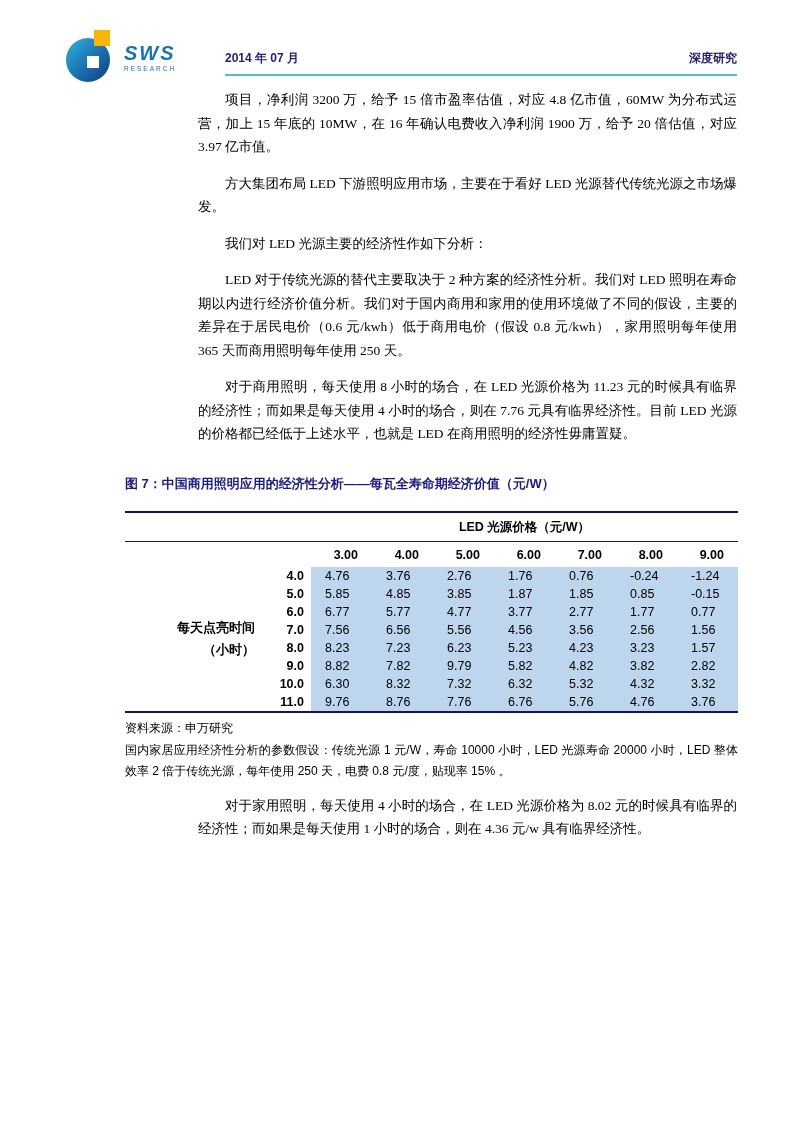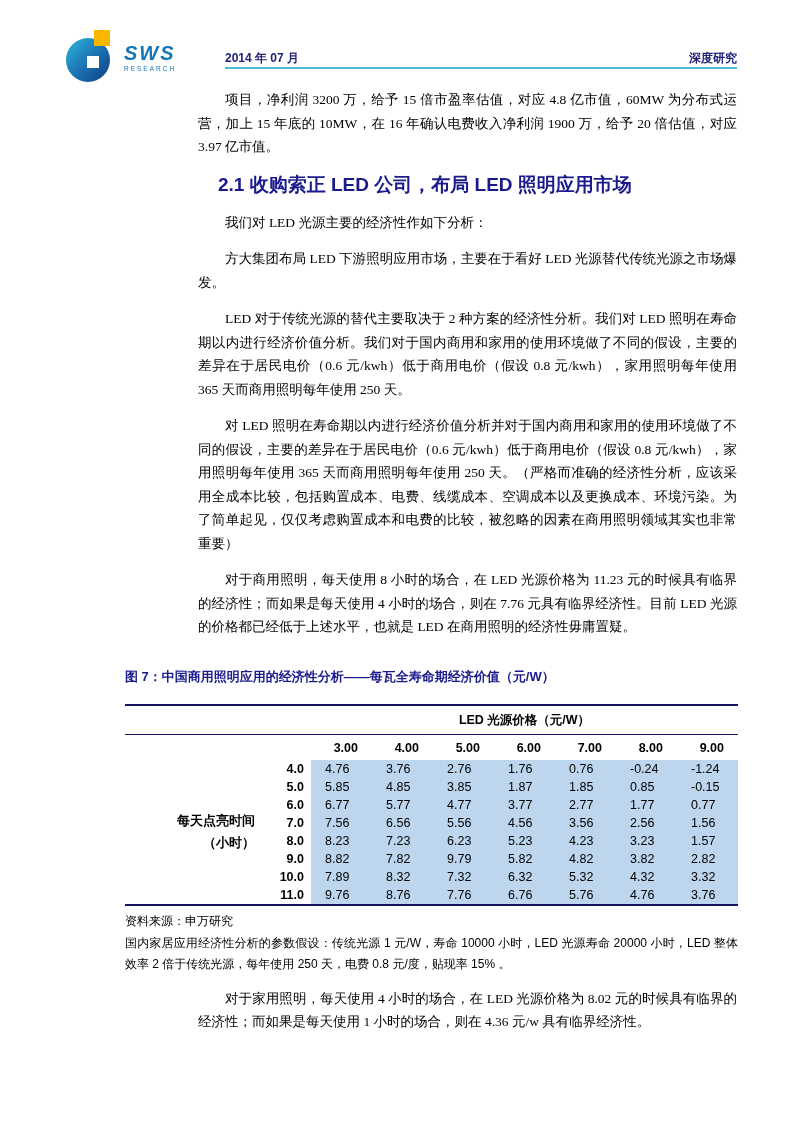--- a/index.html
+++ b/index.html
@@ -14,21 +14,21 @@
   .logo-circle { position:absolute; left:0; top:10px; width:44px; height:44px; border-radius:50%;
                  background:linear-gradient(135deg,#2cb7dc 0%, #1b6eb0 55%, #0c3e7e 100%); }
   .logo-notch { position:absolute; left:21px; top:28px; width:12px; height:12px; background:#fff; }
   .logo-square { position:absolute; left:28px; top:2px; width:16px; height:16px; background:#f9b600; }
   .logo-text { margin-left:6px; }
   .logo-sws { font-family:"Liberation Sans", sans-serif; font-weight:bold; font-style:italic;
               font-size:20px; letter-spacing:2px; color:#1474b4; line-height:20px; }
   .logo-research { font-family:"Liberation Sans", sans-serif; font-size:6.5px; letter-spacing:2px;
                    color:#1474b4; margin-top:2px; }
   .header-bar { position:absolute; left:225px; right:63px; top:50px; display:flex;
-                justify-content:space-between; align-items:flex-end; 
+                justify-content:space-between; align-items:flex-end; padding-bottom:7px;
                 border-bottom:2px solid #4cbdd7;
                 font-family:"Liberation Sans", sans-serif; font-size:12px; font-weight:bold; color:#22227a; }
 
   
   .content { margin:0 63px 0 198px; }
   .body-p { font-size:13.5px; line-height:23.5px; text-align:justify; text-indent:2em; margin-bottom:13px; }
   .section-heading { font-family:"Liberation Sans", sans-serif; font-weight:bold; font-size:19px;
                      color:#1a1a8c; margin:9px 0 13px 20px; }
 
   
@@ -76,25 +76,23 @@
       </div>
     </div>
     <div class="header-bar">
       <span>2014 年 07 月</span>
       <span>深度研究</span>
     </div>
   </div>
 
   <div class="content">
     <p class="body-p">项目，净利润 3200 万，给予 15 倍市盈率估值，对应 4.8 亿市值，60MW 为分布式运营，加上 15 年底的 10MW，在 16 年确认电费收入净利润 1900 万，给予 20 倍估值，对应 3.97 亿市值。</p>
-    <h2 class="section-heading">2.1 收购索正 LED 公司，布局 LED 照明应用市场</h2>
+    <p class="body-p">方大集团布局 LED 下游照明应用市场，主要在于看好 LED 光源替代传统光源之市场爆发。</p>
     <p class="body-p">我们对 LED 光源主要的经济性作如下分析：</p>
-    <p class="body-p">方大集团布局 LED 下游照明应用市场，主要在于看好 LED 光源替代传统光源之市场爆发。</p>
     <p class="body-p">LED 对于传统光源的替代主要取决于 2 种方案的经济性分析。我们对 LED 照明在寿命期以内进行经济价值分析。我们对于国内商用和家用的使用环境做了不同的假设，主要的差异在于居民电价（0.6 元/kwh）低于商用电价（假设 0.8 元/kwh），家用照明每年使用 365 天而商用照明每年使用 250 天。</p>
-    <p class="body-p">对 LED 照明在寿命期以内进行经济价值分析并对于国内商用和家用的使用环境做了不同的假设，主要的差异在于居民电价（0.6 元/kwh）低于商用电价（假设 0.8 元/kwh），家用照明每年使用 365 天而商用照明每年使用 250 天。（严格而准确的经济性分析，应该采用全成本比较，包括购置成本、电费、线缆成本、空调成本以及更换成本、环境污染。为了简单起见，仅仅考虑购置成本和电费的比较，被忽略的因素在商用照明领域其实也非常重要）</p>
     <p class="body-p">对于商用照明，每天使用 8 小时的场合，在 LED 光源价格为 11.23 元的时候具有临界的经济性；而如果是每天使用 4 小时的场合，则在 7.76 元具有临界经济性。目前 LED 光源的价格都已经低于上述水平，也就是 LED 在商用照明的经济性毋庸置疑。</p>
   </div>
 
   <div class="figure">
     <div class="figure-title">图 7：中国商用照明应用的经济性分析——每瓦全寿命期经济价值（元/W）</div>
     <table class="data-table">
       <colgroup>
         <col class="c-label">
           <col class="c-rowhead">
         <col>
@@ -181,21 +179,21 @@
             <td>8.82</td>
             <td>7.82</td>
             <td>9.79</td>
             <td>5.82</td>
             <td>4.82</td>
             <td>3.82</td>
             <td>2.82</td>
           </tr>
           <tr>
             <th class="row-head">10.0</th>
-            <td>7.89</td>
+            <td>6.30</td>
             <td>8.32</td>
             <td>7.32</td>
             <td>6.32</td>
             <td>5.32</td>
             <td>4.32</td>
             <td>3.32</td>
           </tr>
           <tr>
             <th class="row-head">11.0</th>
             <td>9.76</td>

